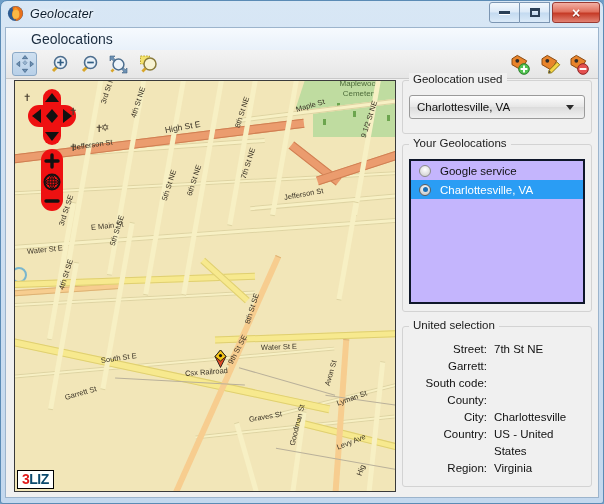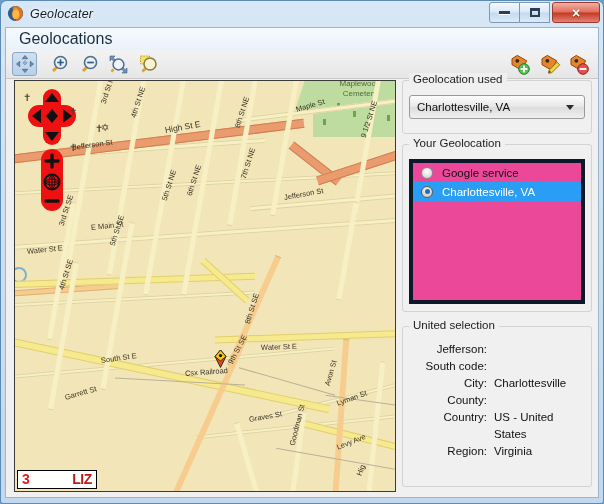--- a/index.html
+++ b/index.html
@@ -54,21 +54,21 @@
   .gmin{width:11px;height:3px;background:#2a3f56;box-shadow:0 1px 0 #fff;}
   .gmax{width:10px;height:9px;border:2px solid #2a3f56;box-sizing:border-box;border-top-width:3px;}
   .gclose{font-size:14px;font-weight:bold;color:#fff;line-height:1;text-shadow:0 1px 1px #7a2016;font-family:"Liberation Sans",sans-serif;}
   
   #menubar{
     position:absolute;left:0;top:0;right:0;height:22px;
     background:linear-gradient(to bottom,#f6fafe,#e9f1fa);
     border-bottom:1px solid #c8d6e4;
     display:flex;align-items:center;
   }
-  .menu-item{font-size:16px;color:#1b2d40;padding:2px 7px;margin-left:6px;}
+  .menu-item{font-size:14px;color:#1b2d40;padding:2px 7px;margin-left:18px;}
   
   #toolbar{
     position:absolute;left:0;top:22px;right:0;height:28px;
     background:linear-gradient(to bottom,#f3f3f3,#e6e6e6);
     border-bottom:1px solid #c9c9c9;
   }
   .tool{
     position:absolute;top:2px;width:25px;height:24px;
     display:flex;align-items:center;justify-content:center;
   }
@@ -104,21 +104,21 @@
     position:absolute;right:3px;bottom:2px;
     font-family:"Liberation Serif",serif;font-size:13px;color:#1a1a1a;
   }
   #liz{
     position:absolute;left:2px;bottom:2px;
     background:#fff;border:1px solid #000;padding:1px 4px 2px 4px;
     font-family:"Liberation Sans",sans-serif;font-weight:bold;font-size:14px;
     letter-spacing:-.5px;line-height:14px;
   }
   #liz .r{color:#e01b1b;}
-  #liz .k{color:#b91c1c;margin-left:43px;}
+  #liz .k{color:#0c4a6e;}
   
   #navpad{position:absolute;left:13px;top:8px;width:48px;height:58px;}
   #zoomslider{position:absolute;left:24px;top:68px;width:26px;height:62px;}
   
   #right{
     position:absolute;left:396px;top:52px;width:190px;bottom:6px;
   }
   .gbox{
     position:absolute;left:0;right:0;
     border:1px solid #d3d3d3;border-radius:3px;
@@ -135,21 +135,21 @@
     background:linear-gradient(to bottom,#fdfdfd,#e7e7e7 48%,#dcdcdc 52%,#f0f0f0);
     box-sizing:border-box;display:flex;align-items:center;
   }
   #combo-text{font-size:11.5px;color:#111;padding-left:7px;flex:1;}
   #combo-arrow{
     width:0;height:0;border-left:4px solid transparent;border-right:4px solid transparent;
     border-top:5px solid #2b2b2b;margin-right:10px;
   }
   #listbox{
     position:absolute;left:6px;top:14px;right:6px;bottom:7px;
-    background:#ec4899;border:4px solid #0f172a;box-sizing:border-box;
+    background:#c4b5fd;border:2px solid #0f172a;box-sizing:border-box;
   }
   .lrow{height:19px;display:flex;align-items:center;font-size:11.5px;color:#111;}
   .lrow.sel{background:#2a9df4;color:#fff;}
   .radio{
     width:12px;height:12px;border-radius:50%;margin:0 9px 0 8px;
     border:1px solid #8a8a8a;
     background:radial-gradient(circle at 50% 35%,#ffffff,#d9d9d9 70%);
     display:flex;align-items:center;justify-content:center;box-sizing:border-box;flex:none;
   }
   .radio .dot{width:5px;height:5px;border-radius:50%;background:#1b6fb5;display:none;}
@@ -415,55 +415,59 @@
 
       <div class="gbox" style="top:0;height:54px;">
         <div class="glegend">Geolocation used</div>
         <div id="combo">
           <span id="combo-text">Charlottesville, VA</span>
           <span id="combo-arrow"></span>
         </div>
       </div>
 
       <div class="gbox" style="top:64px;height:168px;">
-        <div class="glegend">Your Geolocation</div>
+        <div class="glegend">Your Geolocations</div>
         <div id="listbox">
             <div class="lrow">
               <span class="radio"></span>
               <span>Google service</span>
             </div>
             <div class="lrow sel">
               <span class="radio on">
                 <span class="dot"></span>
               </span>
               <span>Charlottesville, VA</span>
             </div>
           </div>
       </div>
 
       <div class="gbox" style="top:246px;bottom:4px;">
         <div class="glegend">United selection</div>
         <div id="addr-rows" style="position:absolute;left:0;right:8px;top:14px;">
             <div class="arow">
-              <span class="alab">Jefferson:</span>
+              <span class="alab">Street:</span>
+              <span class="aval">7th St NE</span>
+            </div>
+            <div class="arow">
+              <span class="alab">Garrett:</span>
               <span class="aval"></span>
             </div>
             <div class="arow">
               <span class="alab">South code:</span>
               <span class="aval"></span>
             </div>
             <div class="arow">
+              <span class="alab">County:</span>
+              <span class="aval"></span>
+            </div>
+            <div class="arow">
               <span class="alab">City:</span>
               <span class="aval">Charlottesville</span>
             </div>
             <div class="arow">
-              <span class="alab">County:</span>
-              <span class="aval"></span>
-            </div>
-            <div class="arow">
               <span class="alab">Country:</span>
               <span class="aval">US - United States</span>
             </div>
             <div class="arow">
               <span class="alab">Region:</span>
               <span class="aval">Virginia</span>
             </div>
           </div>
       </div>
 

